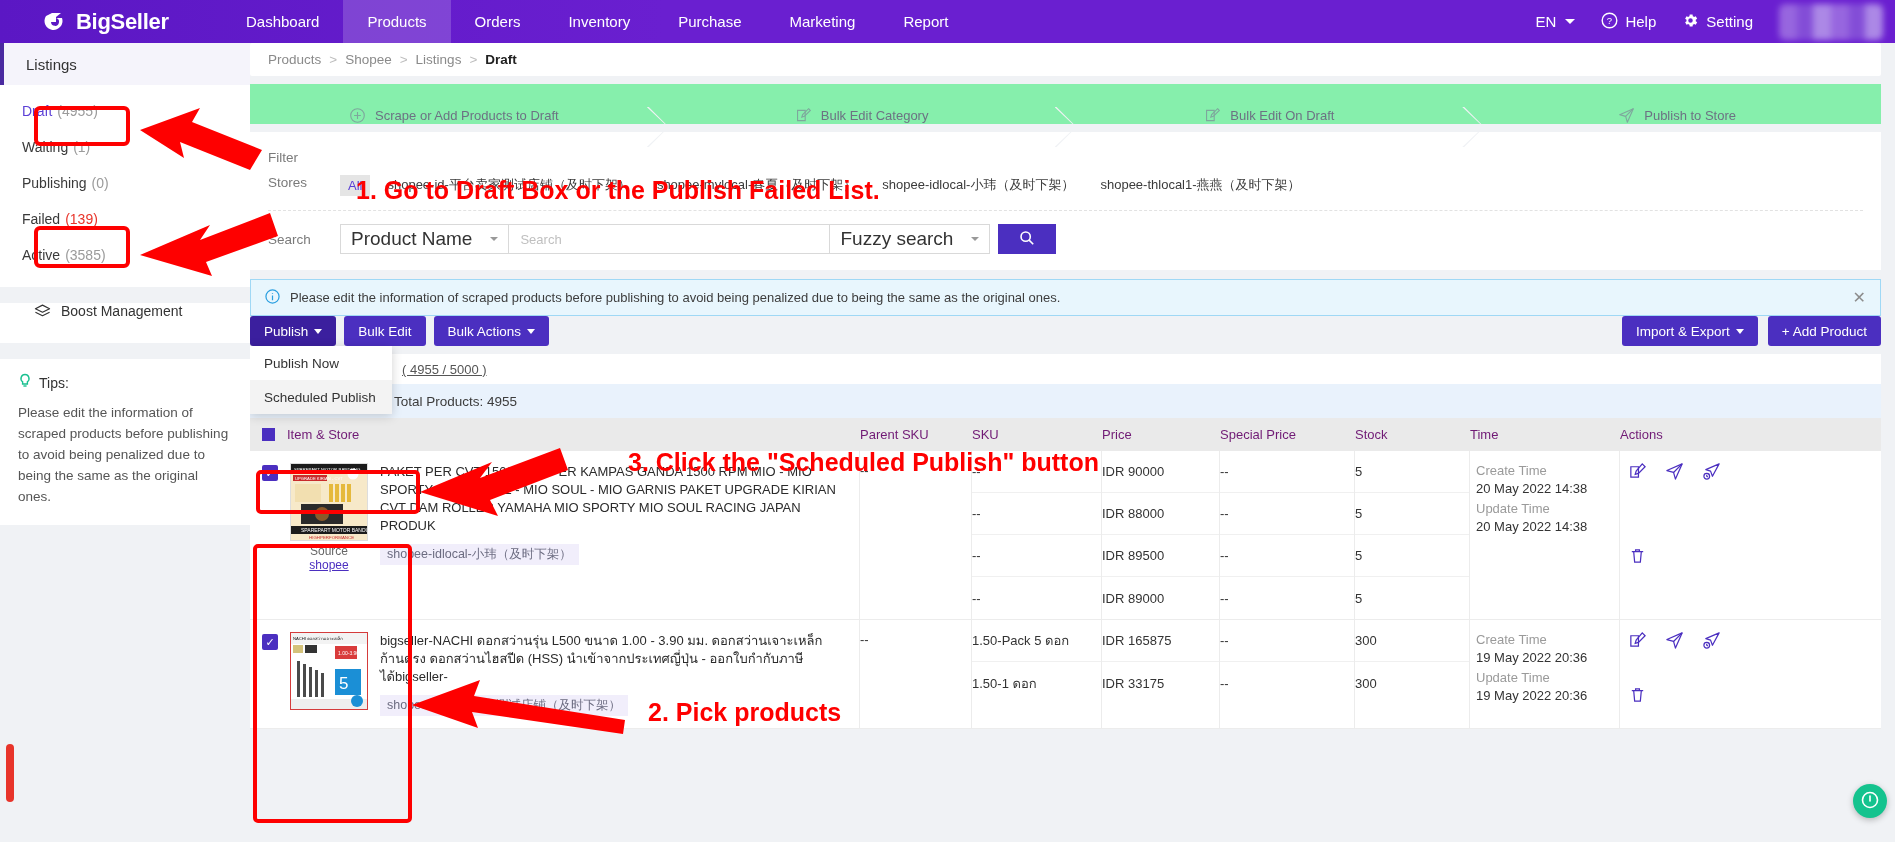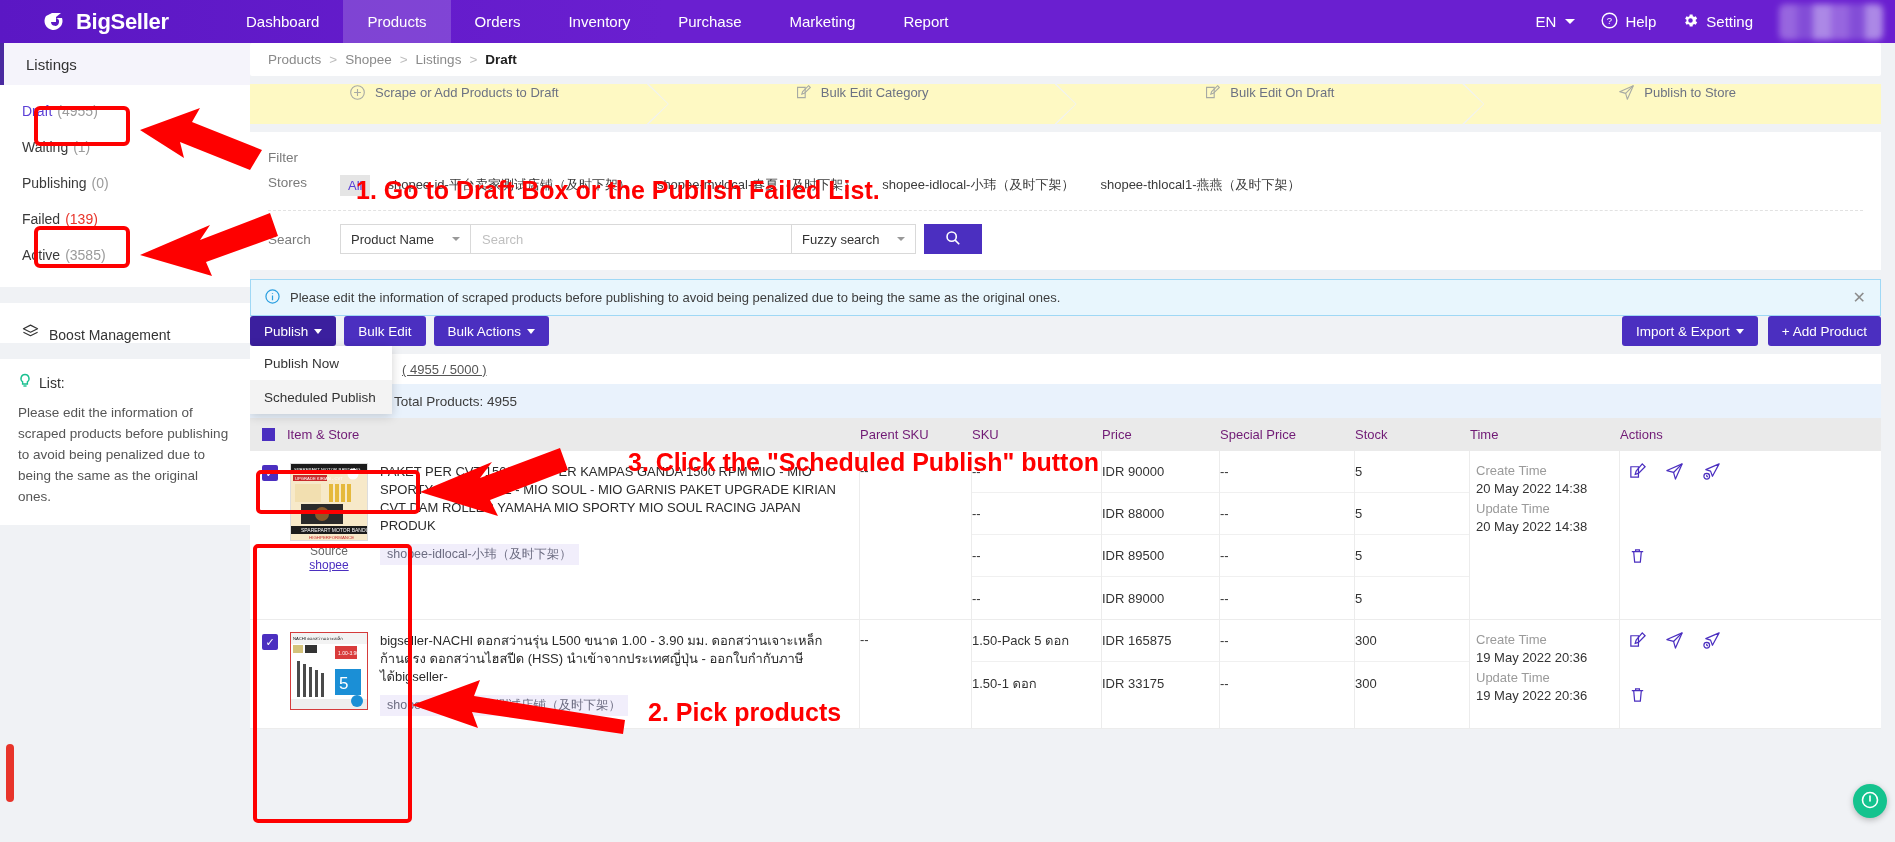--- a/index.html
+++ b/index.html
@@ -54,40 +54,40 @@
   .side-item {
     height: 36px; display:flex; align-items:center; padding-left: 22px;
     font-size: 14px; cursor:pointer;
   }
   .side-item .lbl { color:#3a3a3a; }
   .side-item.sel .lbl { color:#5b3fd6; }
   .side-item .cnt { color:#9b9b9b; margin-left:5px; }
   .side-item .cnt.red { color:#e8342a; }
   .boost-card {
     background:#fff; margin-top: 16px; height: 40px;
-    display:flex; align-items:flex-end; gap:10px; padding-left: 22px; cursor:pointer;
+    display:flex; align-items:flex-start; gap:10px; padding-left: 34px; cursor:pointer;
   }
   .tips-card { background:#fff; margin-top: 16px; padding: 14px 20px 18px 18px; }
   .tips-head { display:flex; align-items:center; gap:7px; font-size:14px; color:#333; margin-bottom:10px;}
   .tips-body { font-size: 13.5px; line-height: 21px; color:#555; }
   .side-grip {
     position:absolute; left:6px; bottom: 40px; width: 8px; height: 58px;
     border-radius:4px; background:#e8342a;
   }
   
   .main { flex:1; padding: 0 14px 0 0; overflow:hidden; position:relative;}
   .crumb-card {
     background:#fff; height: 33px; display:flex; align-items:center;
     padding-left: 18px; font-size: 13.5px; color:#8a8a8a; border-radius:2px;
   }
   .crumb-card .sep { margin: 0 8px; color:#bdbdbd; }
   .crumb-card .cur { color:#222; font-weight:bold; }
   .steps {
-    margin-top: 8px; height: 40px; display:flex; align-items:flex-start;
-    background:#fef9c3;
+    margin-top: 8px; height: 40px; display:flex; align-items:flex-end;
+    background:#86efac;
   }
   .step {
     flex:1; display:flex; align-items:center; justify-content:center; gap:9px;
     position:relative; font-size:13px; color:#6c7283;
   }
   .step:not(:last-child):after {
     content:""; position:absolute; right:-11px; top:0; width:22px; height:40px; z-index:3;
     background:#f0f2f5;
     clip-path: polygon(0 0, 2px 0, 100% 50%, 2px 100%, 0 100%, 96% 50%);
   }
@@ -96,21 +96,21 @@
   .frow { display:flex; align-items:flex-start; padding: 0 18px; }
   .flabel { width: 72px; flex:none; font-size:13.5px; color:#7a7a7a; padding-top: 4px;}
   .stores { display:flex; flex-wrap:wrap; align-items:center; gap: 0px; padding-top: 2px;}
   .store-chip { font-size:13px; color:#3a3a3a; padding: 3px 13px; cursor:pointer; white-space:nowrap;}
   .store-chip.all { background:#e5e5e5; color:#5b3fd6; padding: 3px 8px; margin-right:4px;}
   .fdiv { border-top:1px dashed #e2e2e2; margin: 13px 18px 0 18px; }
   .frow2 { display:flex; align-items:center; padding: 13px 18px 16px 18px; }
   .search-group { display:flex; align-items:stretch; height:30px; }
   .sel-box {
     border:1px solid #d9d9d9; background:#fff; display:flex; align-items:center;
-    padding: 0 10px; gap:18px; font-size:13px; color:#333; cursor:pointer; white-space:nowrap;
+    padding: 0 10px; gap:18px; font-size:19px; color:#333; cursor:pointer; white-space:nowrap;
   }
   .sel-caret { width:0;height:0;border-left:4px solid transparent;border-right:4px solid transparent;border-top:4px solid #999;}
   .search-input {
     width: 320px; border:1px solid #d9d9d9; border-left:none; border-right:none;
     padding: 0 11px; font-size:13px; outline:none; font-family:"Liberation Sans",sans-serif;
   }
   .search-input::placeholder { color:#bfbfbf; }
   .search-btn {
     width:58px; background:#4b2fc0; border:none; color:#fff; cursor:pointer;
     display:flex; align-items:center; justify-content:center; margin-left:8px;
@@ -306,21 +306,21 @@
       <span>Boost Management</span>
     </div>
     <div class="tips-card">
       <div class="tips-head">
         <span>
           <svg width="14" height="16" viewBox="0 0 14 16" fill="none" stroke="#18c08f" stroke-width="1.4">
               <path d="M7 1.5a4 4 0 0 0-2.4 7.2V11h4.8V8.7A4 4 0 0 0 7 1.5z"></path>
               <path d="M5.4 13h3.2"></path>
             </svg>
         </span>
-        <span>List:</span>
+        <span>Tips:</span>
       </div>
       <div class="tips-body">Please edit the information of scraped products before publishing to avoid being penalized due to being the same as the original ones.</div>
     </div>
     <div class="side-grip"></div>
   </div>
 
   <div class="main">
 
     <div class="crumb-card">
       <span>Products</span>

